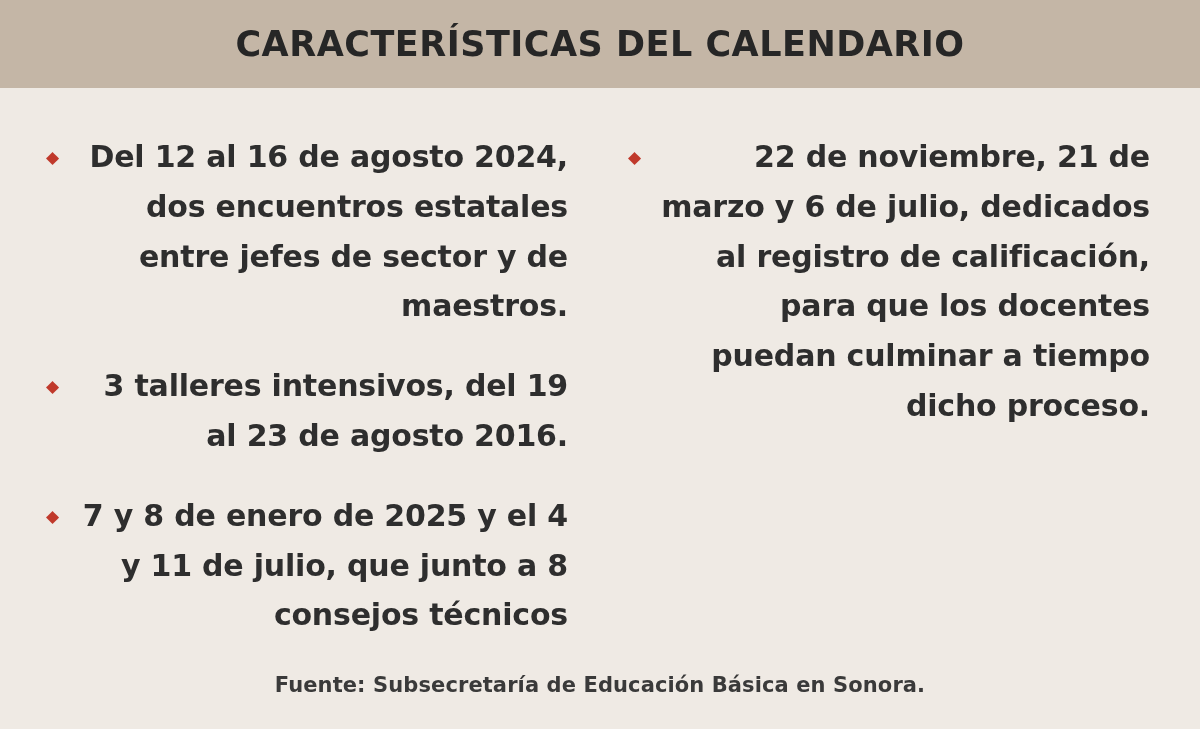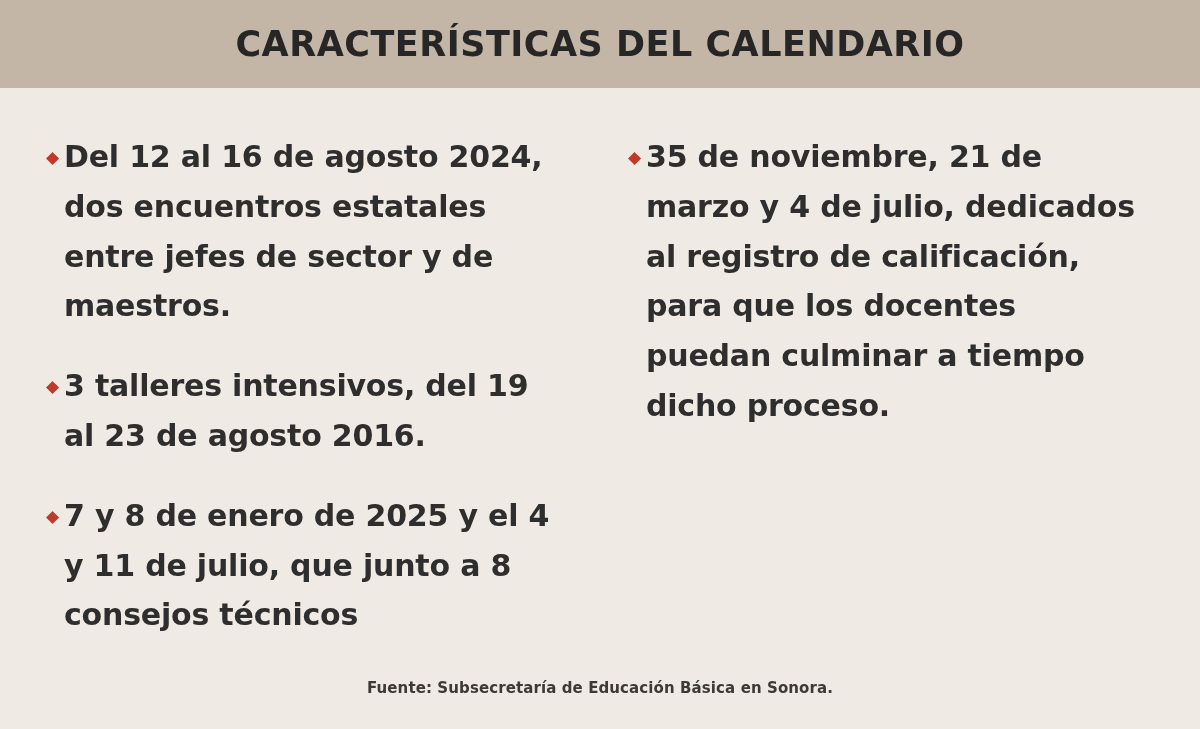--- a/index.html
+++ b/index.html
@@ -72,20 +72,21 @@
     color: #c0392b;
     text-align: left;
   }
   .bullet-text {
     font-family: "DejaVu Sans", sans-serif;
     font-weight: bold;
     font-size: 30px;
     line-height: 1.66;
     color: #2e2e2e;
     letter-spacing: -0.2px;
+    text-align: right;
   }
 
   
   .cont-text {
     font-family: "DejaVu Sans", sans-serif;
     font-weight: bold;
     font-size: 30px;
     line-height: 1.66;
     color: #2e2e2e;
     letter-spacing: -0.2px;
@@ -95,21 +96,21 @@
 
   
   .source-line {
     position: absolute;
     left: 0;
     right: 0;
     bottom: 32px;
     text-align: center;
     font-family: "DejaVu Sans", sans-serif;
     font-weight: bold;
-    font-size: 15px;
+    font-size: 21px;
     color: #3a3a3a;
     letter-spacing: 0.1px;
   }
 </style>
 </head>
 <body>
 
 <div class="infographic">
 
   <div class="header-band">
@@ -135,21 +136,21 @@
         <span class="bullet-text">7 y 8 de enero de 2025 y el 4 y 11 de julio, que junto a 8 consejos técnicos</span>
       </div>
 
     </div>
 
     <div class="column">
 
 
       <div class="bullet-item">
         <span class="bullet-marker">◆</span>
-        <span class="bullet-text">35 de noviembre, 21 de marzo y 4 de julio, dedicados al registro de calificación, para que los docentes puedan culminar a tiempo dicho proceso.</span>
+        <span class="bullet-text">22 de noviembre, 21 de marzo y 6 de julio, dedicados al registro de calificación, para que los docentes puedan culminar a tiempo dicho proceso.</span>
       </div>
 
     </div>
 
   </div>
 
   <div class="source-line">Fuente: Subsecretaría de Educación Básica en Sonora.</div>
 
 </div>
 

